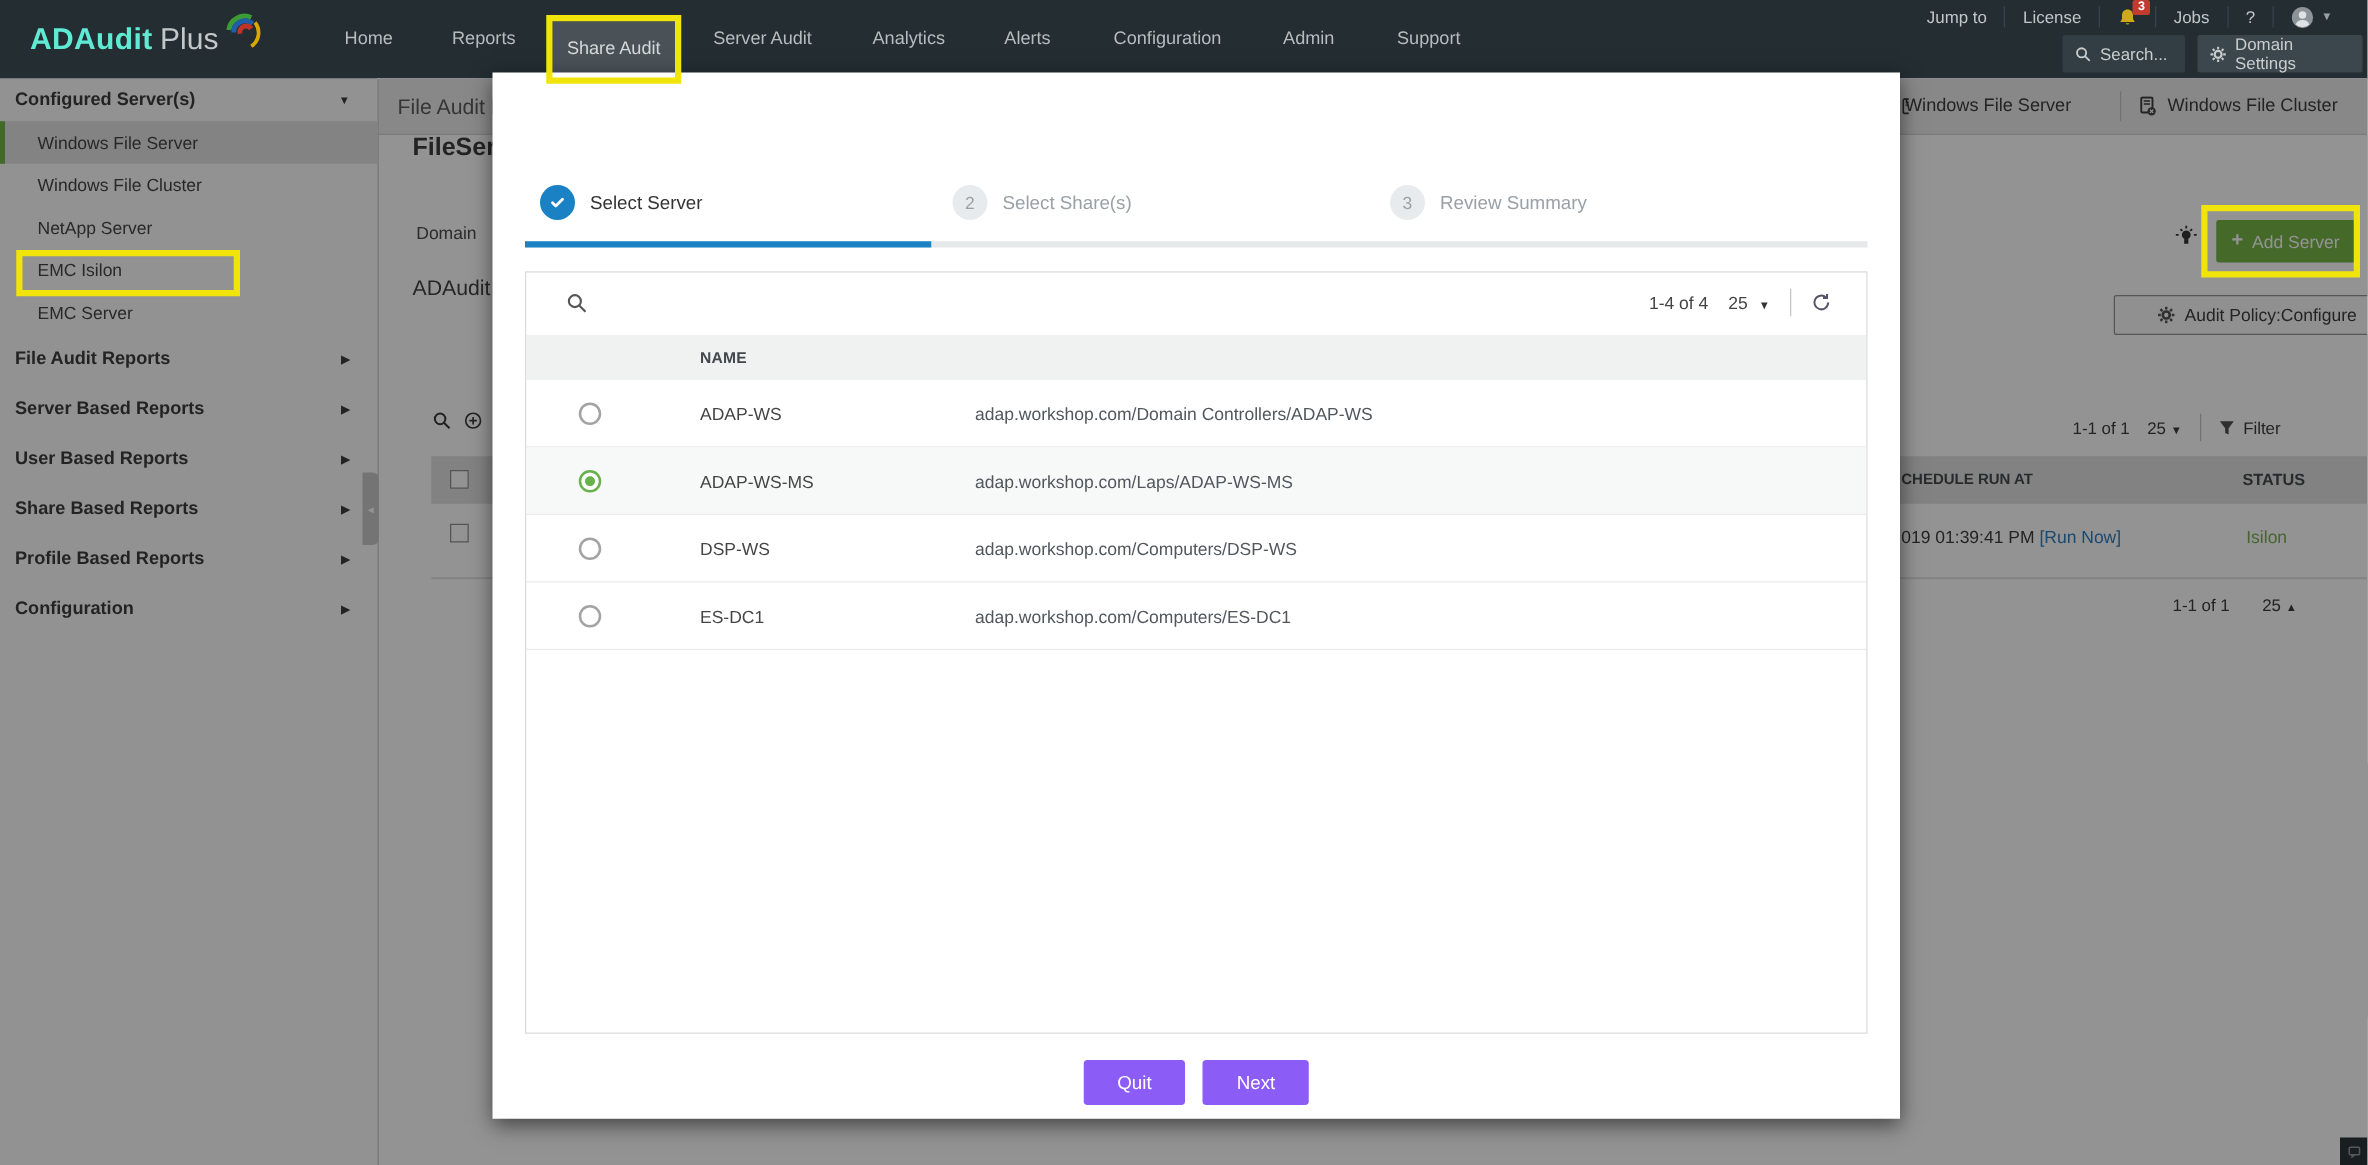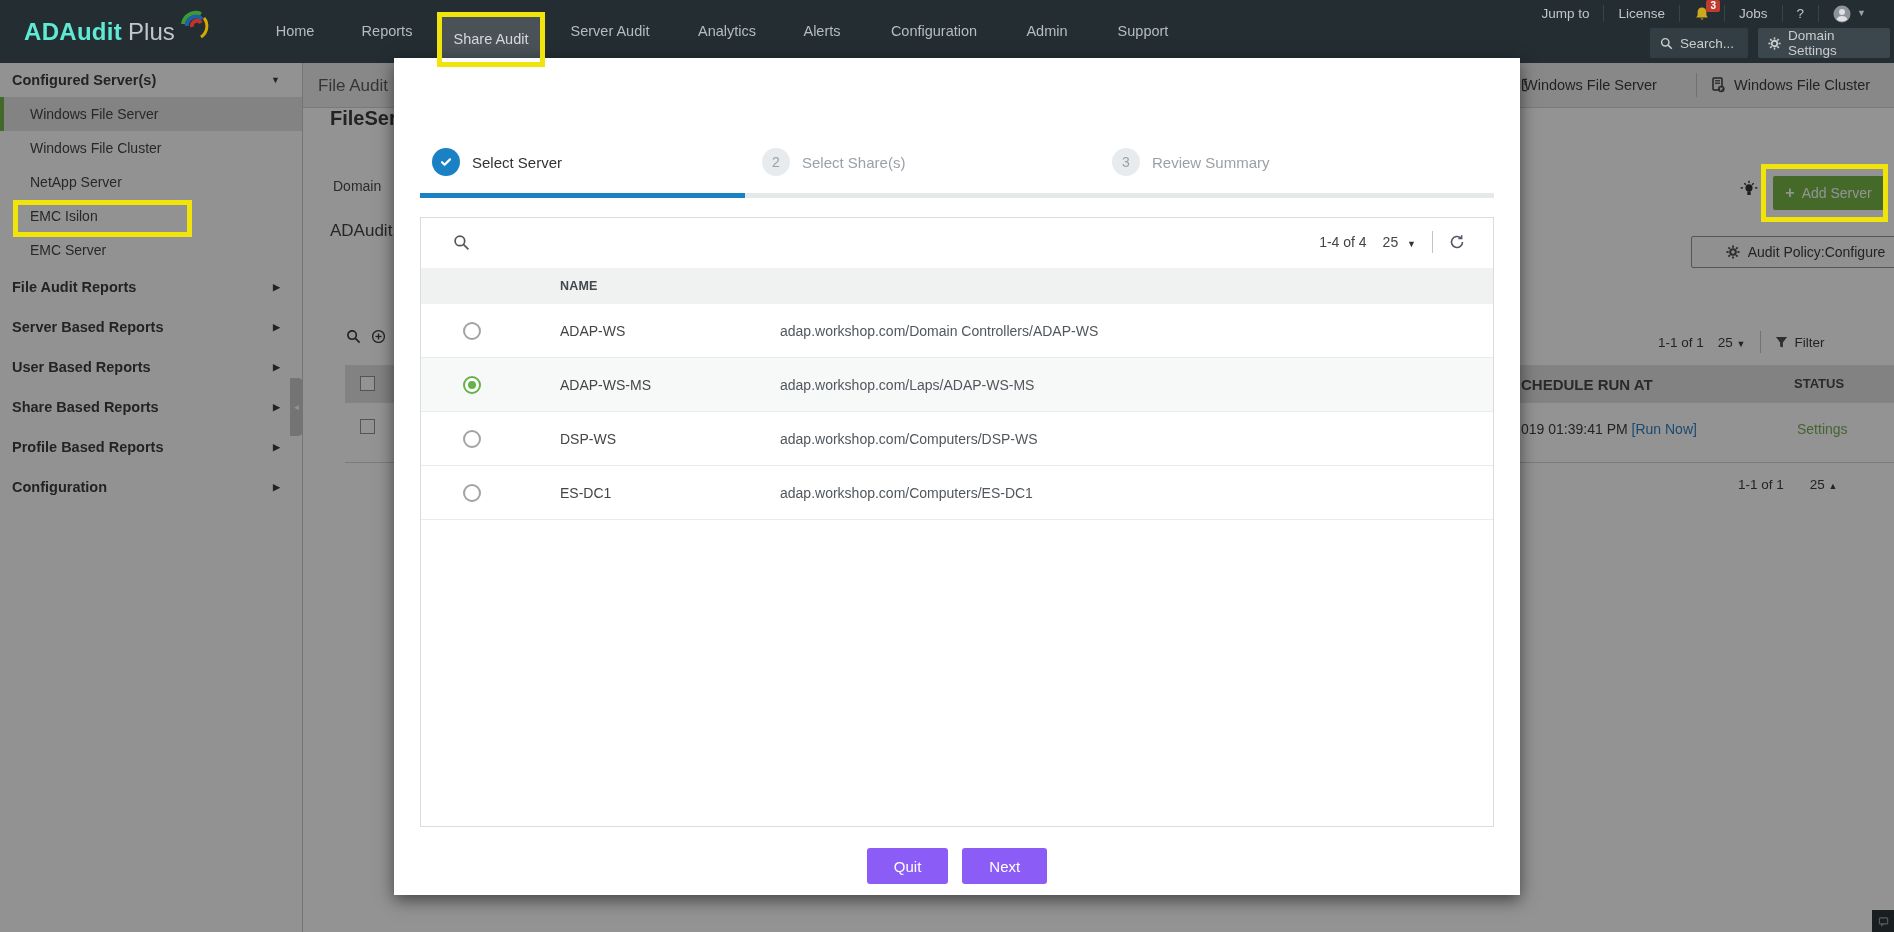--- a/index.html
+++ b/index.html
@@ -75,21 +75,21 @@
   .btn-audit{position:absolute;left:1389px;top:173px;width:229px;height:32px;background:#fafafa;
              border:1px solid #8f8f8f;display:flex;align-items:center;justify-content:center;gap:8px;
              font-size:14px;color:#333;border-radius:2px;cursor:pointer;box-sizing:border-box;}
   .mini-icons{position:absolute;left:44px;top:266px;display:flex;gap:10px;color:#2f2f2f;}
   .tbl-pg-top{position:absolute;left:1356px;top:268px;display:flex;align-items:center;gap:14px;
               font-size:13.5px;color:#333;}
   .vline{width:1px;height:22px;background:#c4c4c4;}
   .hdr-strip{position:absolute;left:43px;top:302px;width:1549px;height:38px;background:#e0e0e0;}
   .chk{width:15px;height:15px;background:#fff;border:1px solid #8c8c8c;box-sizing:border-box;cursor:pointer;}
   .hdr-strip .chk{position:absolute;left:15px;top:11px;}
-  .col-sched{position:absolute;left:1176px;top:11px;font-size:15px;font-weight:bold;color:#3c4043;}
+  .col-sched{position:absolute;left:1176px;top:11px;font-size:12px;font-weight:bold;color:#3c4043;}
   .col-status{position:absolute;left:1449px;top:11px;font-size:13px;font-weight:bold;color:#3c4043;}
   .data-row{position:absolute;left:43px;top:340px;width:1549px;height:58px;}
   .data-row .chk{position:absolute;left:15px;top:16px;}
   .cell-sched{position:absolute;left:1176px;top:18px;font-size:14px;color:#333;}
   .runnow{color:#2779bd;cursor:pointer;}
   .cell-status{position:absolute;left:1452px;top:18px;font-size:14px;color:#76a94e;}
   .row-sep{position:absolute;left:43px;top:399px;width:1549px;height:1px;background:#d4d4d4;}
   .tbl-pg-bot{position:absolute;left:1436px;top:414px;display:flex;gap:26px;font-size:13.5px;color:#333;}
   .chat-sq{position:absolute;left:1570px;top:847px;width:22px;height:22px;background:#222c31;
            display:flex;align-items:center;justify-content:center;color:#9aa;font-size:10px;cursor:pointer;}
@@ -382,21 +382,21 @@
       <span class="col-sched">CHEDULE RUN AT</span>
       <span class="col-status">STATUS</span>
     </div>
 
     <div class="data-row">
       <span class="chk"></span>
       <span class="cell-sched">
         <span>019 01:39:41 PM</span>
         <span class="runnow">[Run Now]</span>
       </span>
-      <span class="cell-status">Settings</span>
+      <span class="cell-status">Isilon</span>
     </div>
     <div class="row-sep"></div>
 
     <div class="tbl-pg-bot">
       <span>1-1 of 1</span>
       <span>
         <span>25</span>
         <span class="caret-sm">▲</span>
       </span>
     </div>

